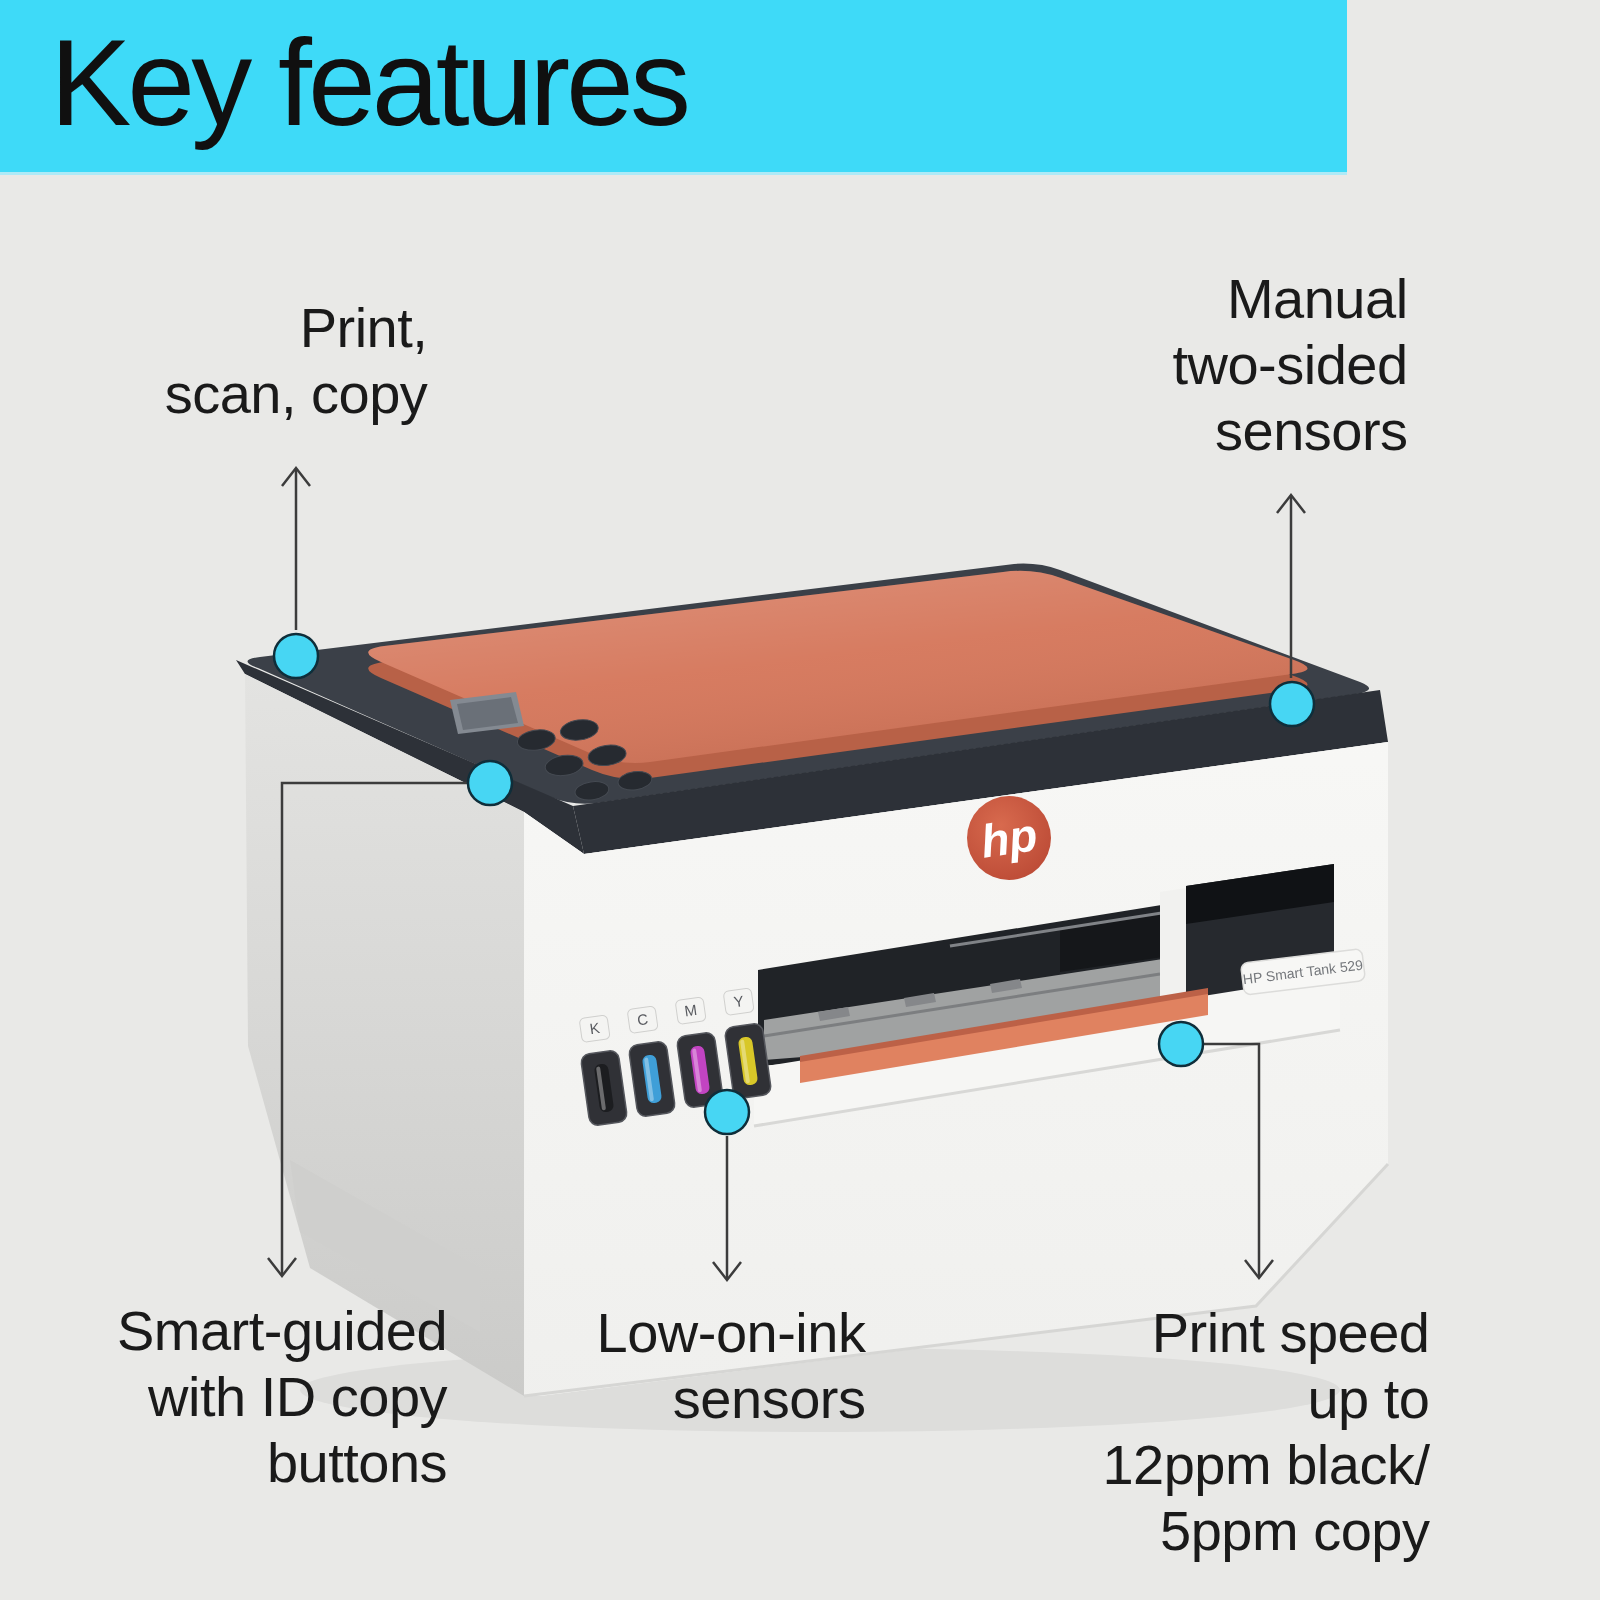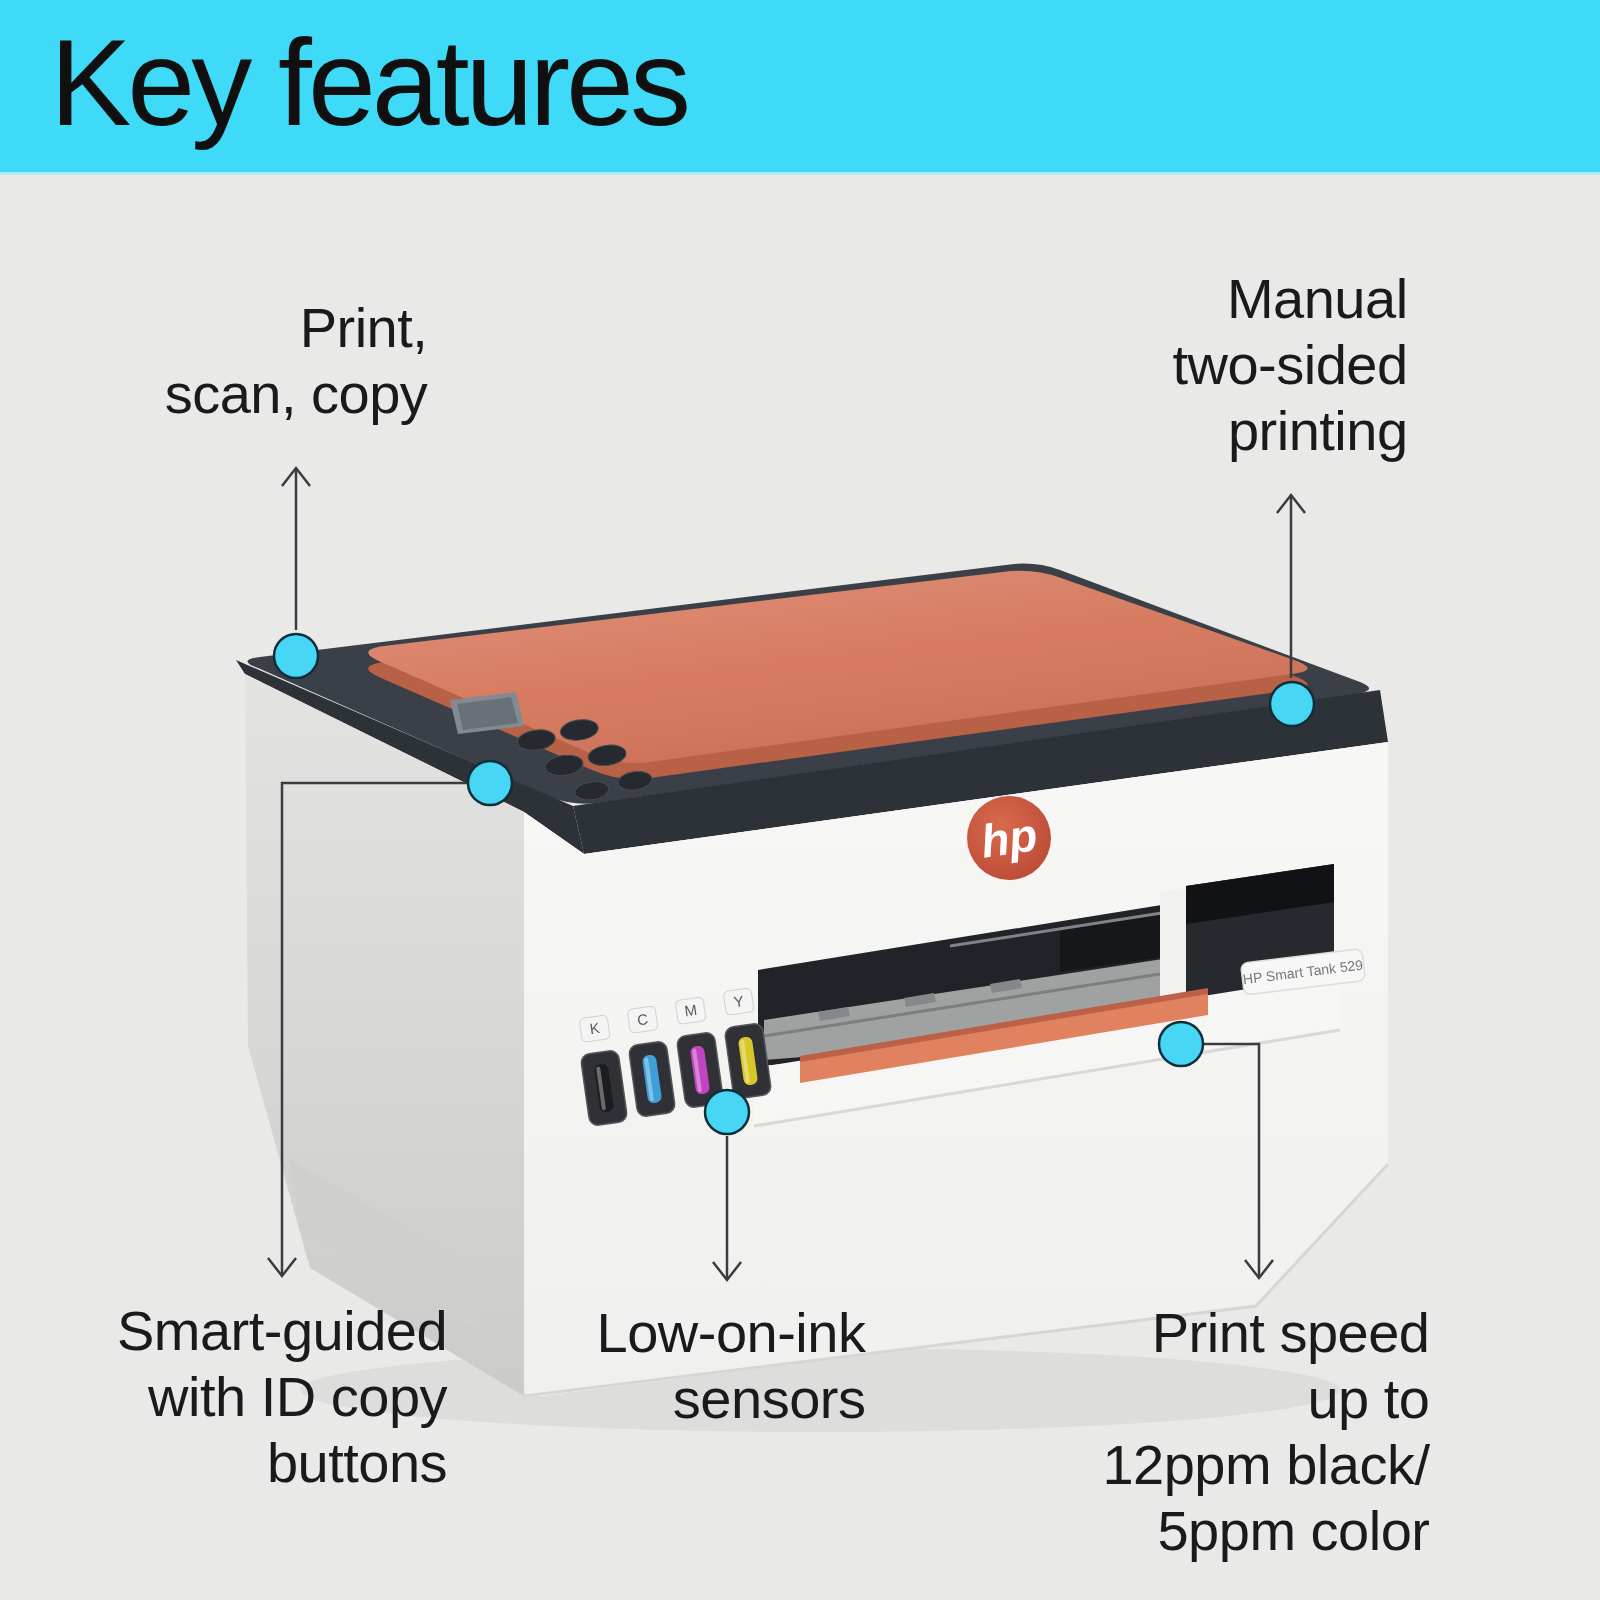--- a/index.html
+++ b/index.html
@@ -4,21 +4,21 @@
 <style>
   html,body{margin:0;padding:0;}
   body{
     width:1600px;height:1600px;
     background:#e9e9e7;
     font-family:"Liberation Sans", sans-serif;
     overflow:hidden;
   }
   #stage{position:relative;width:1600px;height:1600px;}
   .header-band{
-    position:absolute;left:0;top:0;width:1600px;height:175px;
+    position:absolute;left:0;top:0;width:1347px;height:175px;
     display:flex;align-items:center;
     border-bottom:3px solid #aeeaf7;
     box-sizing:border-box;
   }
   .page-title{
     margin:0 0 0 50px;
     font-size:122px;
     font-weight:500;
     letter-spacing:-4px;
     line-height:1;
@@ -185,26 +185,26 @@
     <circle class="callout-dot" cx="490" cy="783" r="22" fill="#47d6f3"></circle>
     <circle class="callout-dot" cx="727" cy="1112" r="22" fill="#47d6f3"></circle>
     <circle class="callout-dot" cx="1181" cy="1044" r="22" fill="#47d6f3"></circle>
   </svg>
 
   <div class="callout-label" id="label-print-scan-copy">Print,
 scan, copy</div>
 
   <div class="callout-label" id="label-two-sided">Manual
 two-sided
-printing</div>
+sensors</div>
 
   <div class="callout-label" id="label-ink-sensors">Low-on-ink
 sensors</div>
 
   <div class="callout-label" id="label-smart-guided">Smart-guided
 with ID copy
 buttons</div>
 
   <div class="callout-label" id="label-print-speed">Print speed up to
 12ppm black/
-5ppm color</div>
+5ppm copy</div>
 
 </div>
 
 </body></html>

